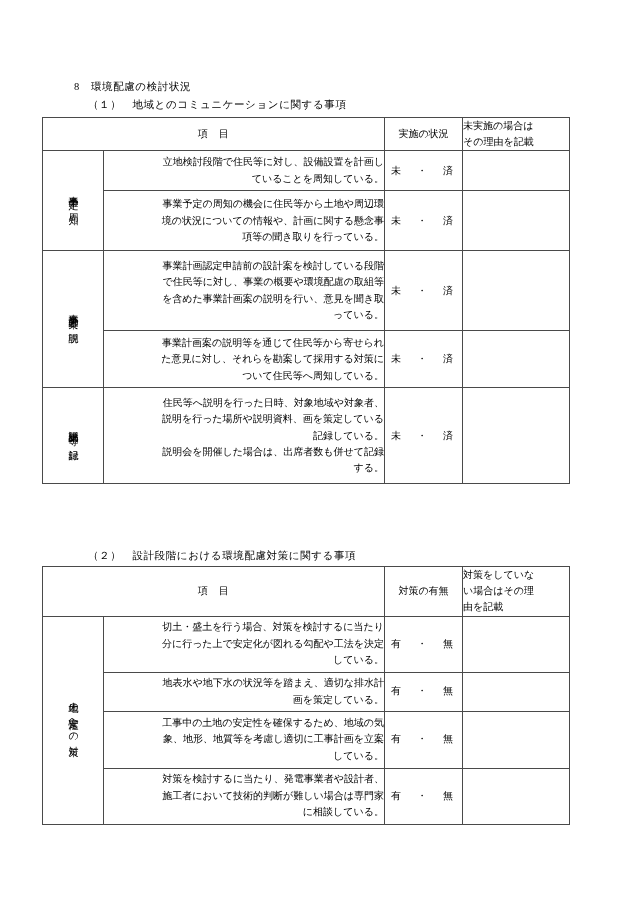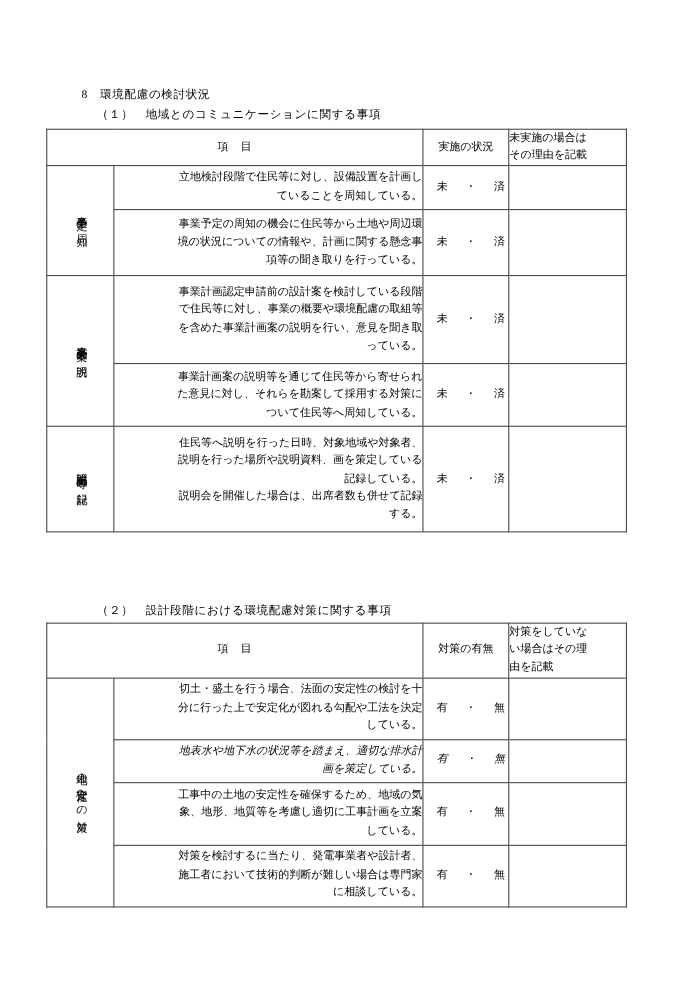--- a/index.html
+++ b/index.html
@@ -104,37 +104,37 @@
     line-height: 1.64;
   }
   td.item-cell p {
     margin: 0;
     text-indent: 0;
     text-align: right;
   }
 
   
   td.status-cell {
-    text-align: right;
+    text-align: center;
     letter-spacing: 3px;
     padding: 4px 2px;
     white-space: nowrap;
   }
 
   td.reason-cell { }
 
   
   .r-h1 { height: 40px; }
   .r-h3 { height: 60px; margin-left: 12px; }
   .r-h4 { height: 80px; }
   .r-h5 { height: 57px; }
   .r-h6 { height: 96px; }
   .r-h7 { height: 56px; }
   .r-h8 { height: 57px; margin-left: 28px; }
-  .r-h9 { height: 39px; font-style: italic; }
+  .r-h9 { height: 39px; }
   .r-h10 { height: 56px; }
 </style>
 </head>
 <body>
 
 <div class="page">
 
   <div class="section-heading h-main">8　環境配慮の検討状況</div>
 
   <div class="section-heading h-sub1">（１）　地域とのコミュニケーションに関する事項</div>
@@ -238,21 +238,21 @@
           <div>由を記載</div>
         </th>
       </tr>
     </thead>
     <tbody>
       <tr class="r-h7">
         <td class="group-label" rowspan="4">
           <span class="vert-text">土地の安定性への対策</span>
         </td>
         <td class="item-cell">
-          <p>切土・盛土を行う場合、法面の安定性の検討を十</p>
+          <p>切土・盛土を行う場合、対策を検討するに当たり</p>
           <p>分に行った上で安定化が図れる勾配や工法を決定</p>
           <p>している。</p>
         </td>
         <td class="status-cell">有　・　無</td>
         <td class="reason-cell"></td>
       </tr>
       <tr class="r-h9">
         <td class="item-cell">
           <p>地表水や地下水の状況等を踏まえ、適切な排水計</p>
           <p>画を策定している。</p>

